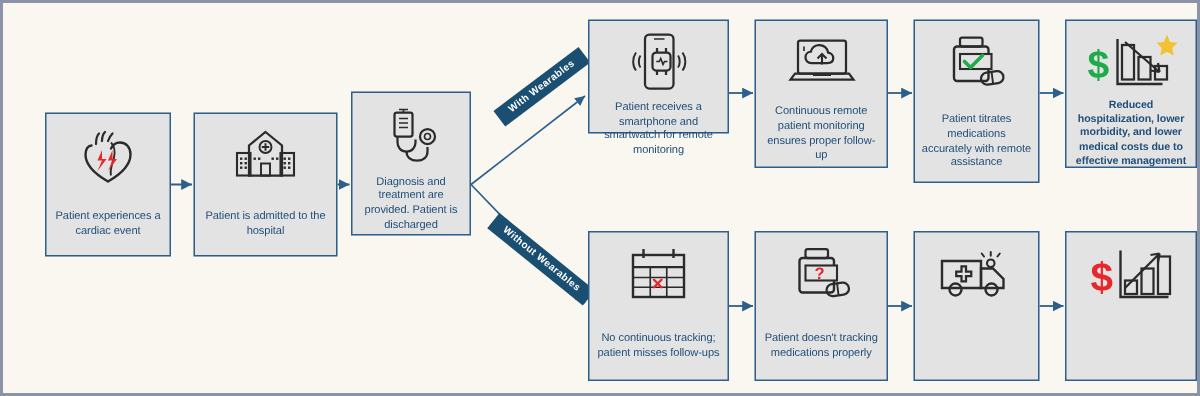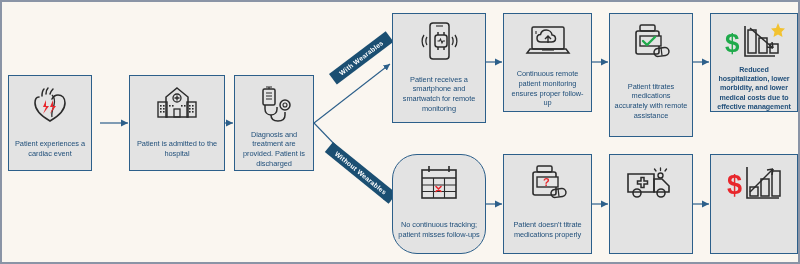--- a/index.html
+++ b/index.html
@@ -92,21 +92,21 @@
 
     <line x1="484" y1="60" x2="500" y2="60" stroke="#2c5f8a" stroke-width="1.2" marker-end="url(#ah)"></line>
     <line x1="590" y1="60" x2="606" y2="60" stroke="#2c5f8a" stroke-width="1.2" marker-end="url(#ah)"></line>
     <line x1="691" y1="60" x2="707" y2="60" stroke="#2c5f8a" stroke-width="1.2" marker-end="url(#ah)"></line>
 
     <line x1="484" y1="202" x2="500" y2="202" stroke="#2c5f8a" stroke-width="1.2" marker-end="url(#ah)"></line>
     <line x1="590" y1="202" x2="606" y2="202" stroke="#2c5f8a" stroke-width="1.2" marker-end="url(#ah)"></line>
     <line x1="691" y1="202" x2="707" y2="202" stroke="#2c5f8a" stroke-width="1.2" marker-end="url(#ah)"></line>
   </svg>
 
-  <div class="node" id="n-cardiac" style="left:6px;top:73px;width:84px;height:96px;">
+  <div class="node" id="n-cardiac" style="left:28px;top:73px;width:84px;height:96px;">
     <div class="icon">
       <svg width="40" height="40" viewBox="0 0 40 40">
         <path d="M9 13c-2 0-4 2-4 6 0 8 8 14 15 18 7-4 15-10 15-18 0-5-3-8-7-8-3 0-5 2-6 4" fill="none" stroke="#2b2b2b" stroke-width="1.6" stroke-linecap="round"></path>
         <path d="M12 12c0-3 1-6 2-7M16 10c0-3 1-5 2-6M20 10c1-3 2-4 3-5" fill="none" stroke="#2b2b2b" stroke-width="1.5" stroke-linecap="round"></path>
         <path d="M22 11c2 2 3 6 2 10-1 4-3 8-2 12" fill="none" stroke="#2b2b2b" stroke-width="1.3"></path>
         <path d="M16 16 L13 23 L16 23 L13 30 L19 22 L16 22 Z" fill="#e8272c"></path>
         <path d="M23 16 L20 23 L23 23 L20 30 L26 22 L23 22 Z" fill="#e8272c"></path>
       </svg>
     </div>
     <div class="label">Patient experiences a cardiac event</div>
@@ -137,38 +137,38 @@
           <rect x="14" y="20" width="1.6" height="1.6"></rect>
             <rect x="17" y="20" width="1.6" height="1.6"></rect>
           <rect x="26" y="20" width="1.6" height="1.6"></rect>
             <rect x="29" y="20" width="1.6" height="1.6"></rect>
         </g>
       </svg>
     </div>
     <div class="label">Patient is admitted to the hospital</div>
   </div>
 
-  <div class="node" id="n-discharged" style="left:232px;top:73px;width:80px;height:96px;">
+  <div class="node" id="n-discharged" style="left:232px;top:59px;width:80px;height:96px;">
     <div class="icon">
       <svg width="38" height="40" viewBox="0 0 38 40">
         <rect x="8" y="5" width="12" height="16" rx="1.5" fill="none" stroke="#2b2b2b" stroke-width="1.5"></rect>
         <path d="M11 3h6M14 3v2M11 9h6M11 12h6M11 15h6" stroke="#2b2b2b" stroke-width="1.1"></path>
         <path d="M10 21v4c0 3 2 6 6 6 4 0 6-3 6-6v-2" fill="none" stroke="#2b2b2b" stroke-width="1.5"></path>
         <path d="M16 31c0 4 3 6 7 6s7-2 7-6v-3" fill="none" stroke="#2b2b2b" stroke-width="1.5"></path>
         <circle cx="30" cy="21" r="5" fill="none" stroke="#2b2b2b" stroke-width="1.5"></circle>
         <circle cx="30" cy="21" r="2" fill="none" stroke="#2b2b2b" stroke-width="1.1"></circle>
       </svg>
     </div>
     <div class="label">Diagnosis and treatment are provided. Patient is discharged</div>
   </div>
 
   <div class="branch-banner" id="banner-with">With Wearables</div>
   <div class="branch-banner" id="banner-without">Without Wearables</div>
 
-  <div class="node" id="n-devices" style="left:390px;top:11px;width:94px;height:110px;">
+  <div class="node" id="n-devices" style="left:390px;top:11px;width:94px;height:76px;">
     <div class="icon">
       <svg width="42" height="42" viewBox="0 0 42 42">
         <rect x="12" y="2" width="19" height="36" rx="3" fill="none" stroke="#2b2b2b" stroke-width="1.5"></rect>
         <path d="M18 5h7" stroke="#2b2b2b" stroke-width="1.1"></path>
         <rect x="17" y="14" width="12" height="12" rx="2.5" fill="none" stroke="#2b2b2b" stroke-width="1.5"></rect>
         <path d="M20 11v3M26 11v3M20 26v3M26 26v3" stroke="#2b2b2b" stroke-width="1.5"></path>
         <path d="M19.5 20h2l1-2 1.5 4 1-2h2" fill="none" stroke="#2b2b2b" stroke-width="1.1"></path>
         <path d="M9 16c-1.5 2-1.5 6 0 8M6 14c-2.5 3.5-2.5 9 0 12" fill="none" stroke="#2b2b2b" stroke-width="1.3"></path>
         <path d="M34 16c1.5 2 1.5 6 0 8M37 14c2.5 3.5 2.5 9 0 12" fill="none" stroke="#2b2b2b" stroke-width="1.3"></path>
       </svg>
@@ -183,21 +183,21 @@
         <path d="M3 30h42l-3-4H6z" fill="none" stroke="#2b2b2b" stroke-width="1.5"></path>
         <path d="M18 27h12" stroke="#2b2b2b" stroke-width="1.2"></path>
         <path d="M17 19c-2.5 0-4-1.7-4-3.8 0-2 1.5-3.6 3.5-3.7.6-2.6 2.9-4.5 5.7-4.5 3 0 5.5 2.2 5.9 5.1 2 .2 3.4 1.8 3.4 3.7 0 2.1-1.7 3.2-4 3.2z" fill="none" stroke="#2b2b2b" stroke-width="1.5"></path>
         <path d="M24 20v-7M21 16l3-3 3 3" fill="none" stroke="#2b2b2b" stroke-width="1.4"></path>
         <path d="M12 8v3" stroke="#2b2b2b" stroke-width="1.1"></path>
       </svg>
     </div>
     <div class="label">Continuous remote patient monitoring ensures proper follow-up</div>
   </div>
 
-  <div class="node" id="n-titrate" style="left:607px;top:11px;width:84px;height:124px;">
+  <div class="node" id="n-titrate" style="left:607px;top:11px;width:84px;height:109px;">
     <div class="icon">
       <svg width="42" height="40" viewBox="0 0 42 40">
         <rect x="10" y="3" width="15" height="6" rx="1.5" fill="none" stroke="#2b2b2b" stroke-width="1.5"></rect>
         <path d="M8 9h19c1 0 2 1 2 2v19c0 1-1 2-2 2H8c-1 0-2-1-2-2V11c0-1 1-2 2-2z" fill="none" stroke="#2b2b2b" stroke-width="1.6"></path>
         <rect x="10" y="14" width="21" height="10" fill="#e3e3e3" stroke="#2b2b2b" stroke-width="1.4"></rect>
         <path d="M13 19l4 4 8-8" fill="none" stroke="#1faa4b" stroke-width="2.4" stroke-linecap="round" stroke-linejoin="round"></path>
         <rect x="24" y="26" width="15" height="8" rx="4" fill="none" stroke="#2b2b2b" stroke-width="1.5" transform="rotate(-8 31 30)"></rect>
         <path d="M31 25.5l1 8" stroke="#2b2b2b" stroke-width="1.3"></path>
       </svg>
     </div>
@@ -213,21 +213,21 @@
         <rect x="36" y="16" width="8" height="15" fill="none" stroke="#2b2b2b" stroke-width="1.5"></rect>
         <rect x="47" y="22" width="8" height="9" fill="none" stroke="#2b2b2b" stroke-width="1.5"></rect>
         <path d="M27 6 L50 26" stroke="#2b2b2b" stroke-width="1.5"></path>
         <path d="M50 26 L44 25 M50 26 L49 20" stroke="#2b2b2b" stroke-width="1.5"></path>
         <path d="M55 1 L57 6 L62 6.5 L58.5 10 L59.5 15 L55 12.5 L50.5 15 L51.5 10 L48 6.5 L53 6 Z" fill="#f2c230"></path>
       </svg>
     </div>
     <div class="label">Reduced hospitalization, lower morbidity, and lower medical costs due to effective management</div>
   </div>
 
-  <div class="node" id="n-notracking" style="left:390px;top:152px;width:94px;height:100px;border-radius:25px;">
+  <div class="node" id="n-notracking" style="left:390px;top:152px;width:94px;height:100px;">
     <div class="icon">
       <svg width="46" height="38" viewBox="0 0 46 38">
         <path d="M13 2v6M33 2v6" stroke="#2b2b2b" stroke-width="1.6"></path>
         <rect x="6" y="6" width="34" height="28" fill="none" stroke="#2b2b2b" stroke-width="1.6"></rect>
         <path d="M6 14h34" stroke="#2b2b2b" stroke-width="1.5"></path>
         <path d="M17.5 14v20M28.5 14v20M6 21h34M6 27.5h34" stroke="#2b2b2b" stroke-width="1.1"></path>
         <path d="M20 22.5l5 5M25 22.5l-5 5" stroke="#e8272c" stroke-width="1.6" stroke-linecap="round"></path>
       </svg>
     </div>
     <div class="label">No continuous tracking; patient misses follow-ups</div>
@@ -237,21 +237,21 @@
     <div class="icon">
       <svg width="42" height="40" viewBox="0 0 42 40">
         <rect x="10" y="3" width="15" height="6" rx="1.5" fill="none" stroke="#2b2b2b" stroke-width="1.5"></rect>
         <path d="M8 9h19c1 0 2 1 2 2v19c0 1-1 2-2 2H8c-1 0-2-1-2-2V11c0-1 1-2 2-2z" fill="none" stroke="#2b2b2b" stroke-width="1.6"></path>
         <rect x="10" y="14" width="21" height="10" fill="#e3e3e3" stroke="#2b2b2b" stroke-width="1.4"></rect>
         <text x="16" y="23" font-family="Liberation Sans, sans-serif" font-size="11" font-weight="bold" fill="#e8272c">?</text>
         <rect x="24" y="26" width="15" height="8" rx="4" fill="none" stroke="#2b2b2b" stroke-width="1.5" transform="rotate(-8 31 30)"></rect>
         <path d="M31 25.5l1 8" stroke="#2b2b2b" stroke-width="1.3"></path>
       </svg>
     </div>
-    <div class="label">Patient doesn't titrate medications properly</div>
+    <div class="label">Patient doesn't tracking medications properly</div>
   </div>
 
   <div class="node" id="n-rehosp" style="left:607px;top:152px;width:84px;height:100px;">
     <div class="icon">
       <svg width="52" height="38" viewBox="0 0 52 38">
         <path d="M3 10h26v18H3z" fill="none" stroke="#2b2b2b" stroke-width="1.6"></path>
         <path d="M29 15h8l7 7v6h-15z" fill="none" stroke="#2b2b2b" stroke-width="1.6"></path>
         <circle cx="12" cy="29" r="4" fill="none" stroke="#2b2b2b" stroke-width="1.6"></circle>
         <circle cx="36" cy="29" r="4" fill="none" stroke="#2b2b2b" stroke-width="1.6"></circle>
         <path d="M16 13.5v3.5h-3.5v3h3.5v3.5h3v-3.5h3.5v-3h-3.5v-3.5z" fill="none" stroke="#2b2b2b" stroke-width="1.5"></path>

